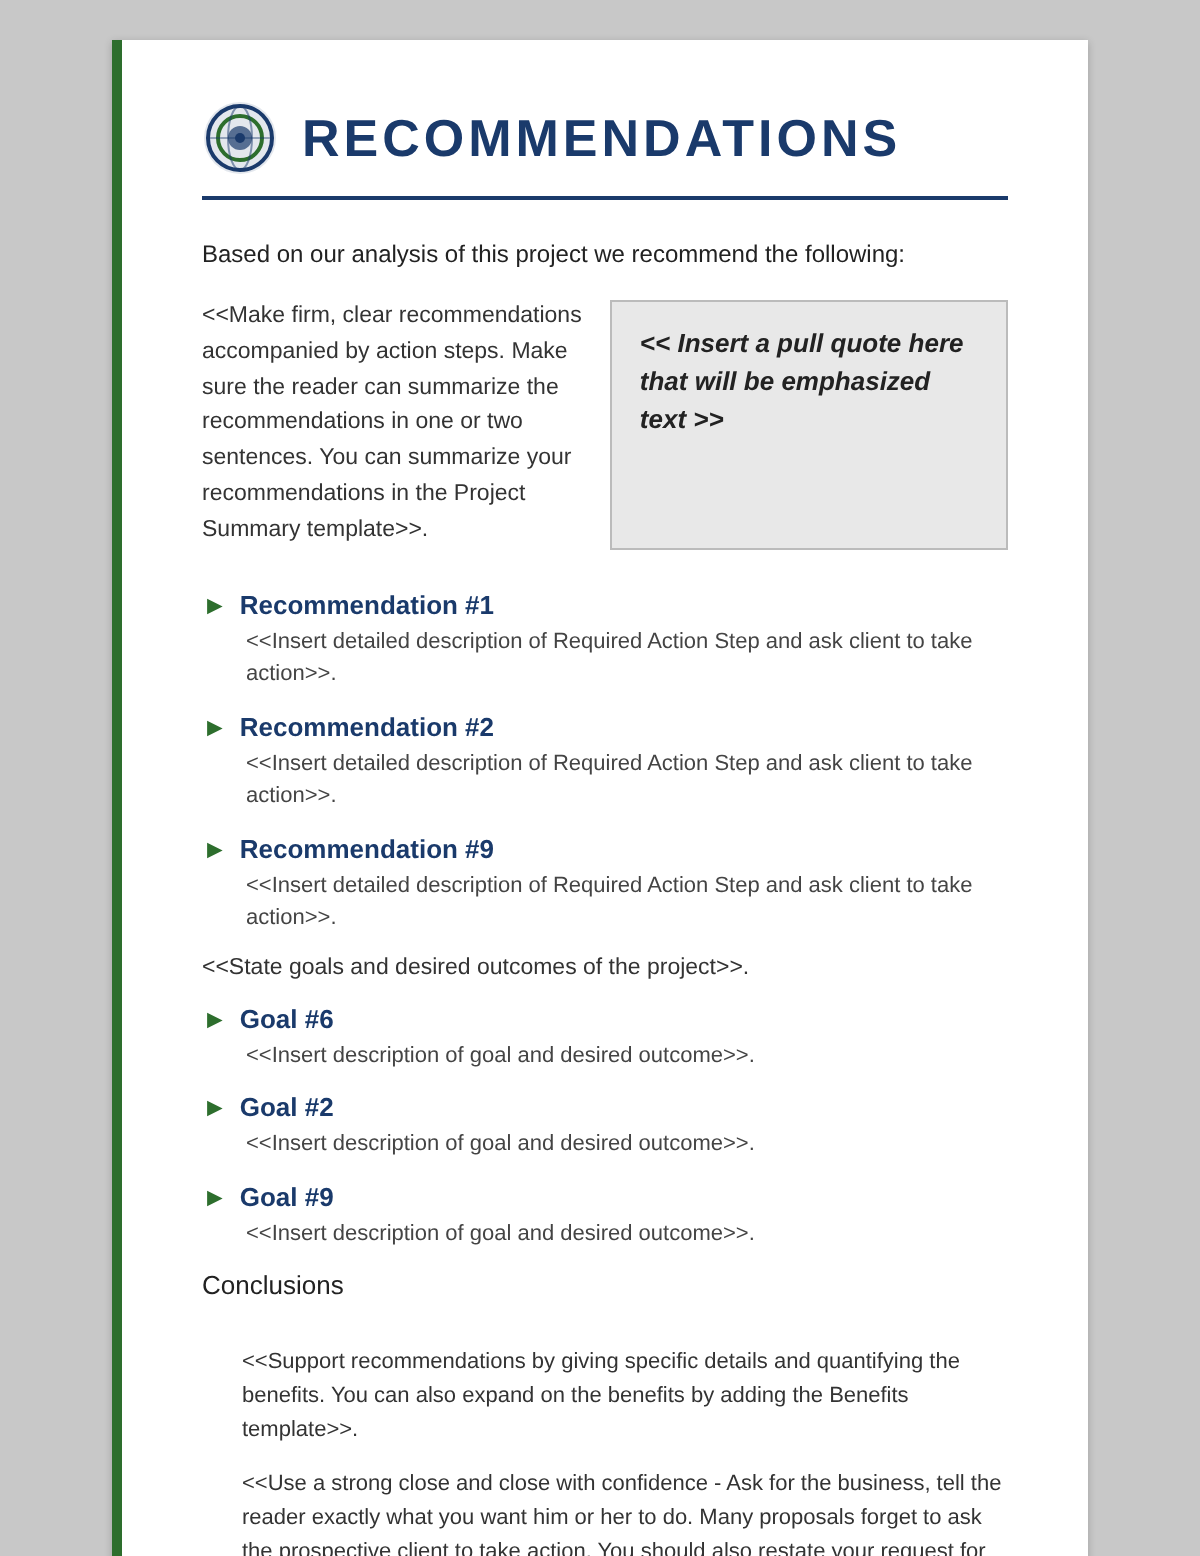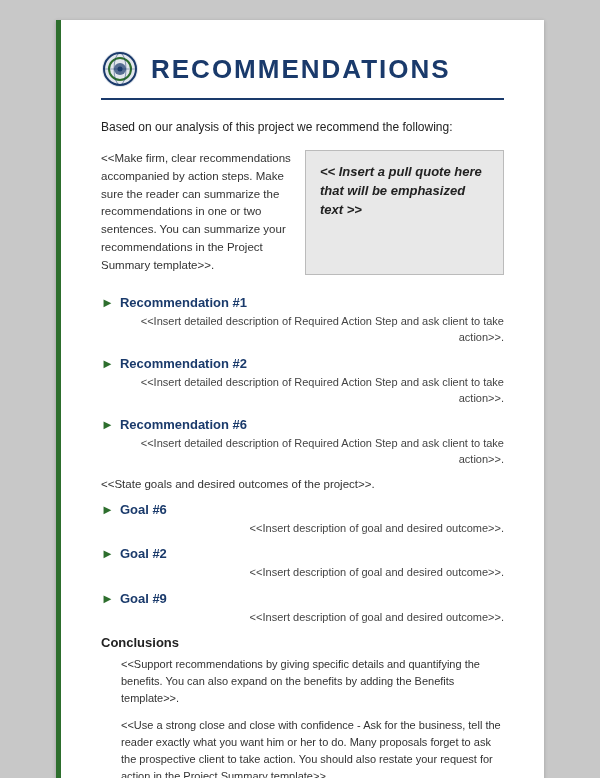--- a/index.html
+++ b/index.html
@@ -84,33 +84,32 @@
       color: #2d6e2d;
       font-size: 13px;
       margin-right: 6px;
       display: inline-block;
     }
     .section-desc {
       font-size: 11px;
       color: #444;
       margin-left: 22px;
       line-height: 1.5;
-      text-align: right;
     }
     .state-goals-text {
       font-size: 11.5px;
       color: #333;
       margin-bottom: 12px;
       margin-top: 4px;
     }
     .conclusions-heading {
       font-size: 13px;
-      font-weight: bold;
+      font-weight: normal;
       color: #222;
-      margin-bottom: 6px;
+      margin-bottom: 23px;
       margin-top: 8px;
     }
     .conclusions-text {
       font-size: 11px;
       color: #333;
       line-height: 1.55;
       margin-bottom: 10px;
       margin-left: 20px;
     }
     .footer {
@@ -172,21 +171,21 @@
     <div class="section-item">
       <div class="section-heading">
         <span class="arrow-icon">►</span>
         <span>Recommendation #2</span>
       </div>
       <div class="section-desc">&lt;&lt;Insert detailed description of Required Action Step and ask client to take action&gt;&gt;.</div>
     </div>
     <div class="section-item">
       <div class="section-heading">
         <span class="arrow-icon">►</span>
-        <span>Recommendation #6</span>
+        <span>Recommendation #9</span>
       </div>
       <div class="section-desc">&lt;&lt;Insert detailed description of Required Action Step and ask client to take action&gt;&gt;.</div>
     </div>
   </div>
 
   <p class="state-goals-text">&lt;&lt;State goals and desired outcomes of the project&gt;&gt;.</p>
 
   <div class="goals-block">
     <div class="section-item">
       <div class="section-heading">

